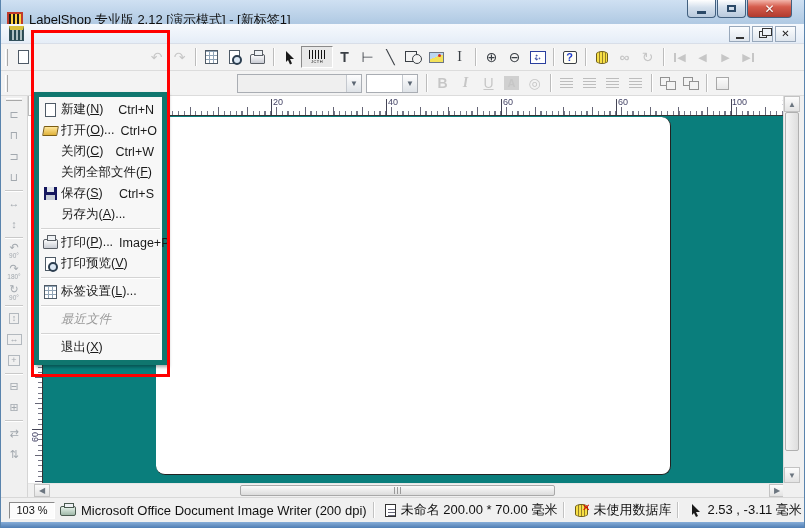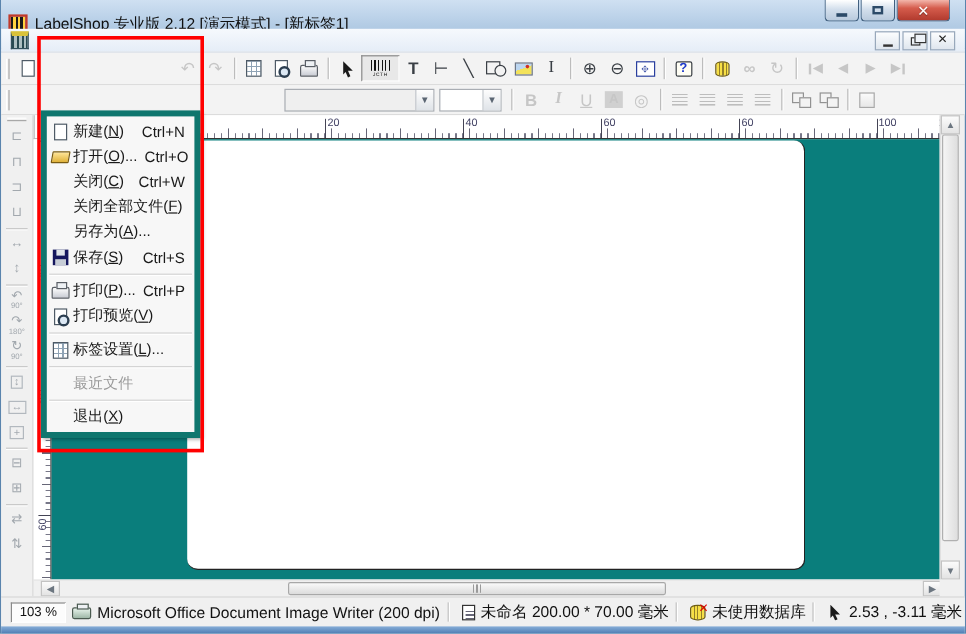--- a/index.html
+++ b/index.html
@@ -149,21 +149,21 @@
   .coords{overflow:hidden;white-space:nowrap;}
   .bottom-edge{position:absolute;left:0;right:0;bottom:0;height:6px;background:linear-gradient(#86add8,#4f7db3);}
 
   
   .filemenu{position:absolute;left:33px;top:44px;width:133px;background:#f7f7f7;border:5px solid #0f766e;box-shadow:2px 2px 3px rgba(0,0,0,.35);padding:2px 0;z-index:50;margin-top:48px;}
   .fm-item{height:21px;display:flex;align-items:center;padding-right:8px;}
   .fm-icon{width:22px;display:flex;align-items:center;justify-content:center;flex:0 0 auto;}
   .fm-label{font-size:12.5px;white-space:nowrap;}
   .fm-label u{text-decoration:underline;}
   .fm-short{margin-left:auto;font-size:12.5px;white-space:nowrap;padding-left:6px;}
-  .fm-item.disabled .fm-label{color:#9a9a9a;}
+  .fm-item.disabled .fm-label{color:#9a9a9a;font-style:italic;}
   .fm-sep{height:1px;background:#d4d4d4;box-shadow:0 1px 0 #fff;margin:3px 2px;}
 
   .annotation-rect{position:absolute;left:30px;top:30px;width:139px;height:347px;border:3px solid #ff0000;z-index:60;pointer-events:none;}
 </style>
 </head>
 <body>
 
 <div class="app">
 
   <div class="titlebar">
@@ -512,37 +512,37 @@
       <div class="fm-item">
         <span class="fm-icon"></span>
         <span class="fm-label">关闭(<u>C</u>)</span>
         <span class="fm-short">Ctrl+W</span>
       </div>
       <div class="fm-item">
         <span class="fm-icon"></span>
         <span class="fm-label">关闭全部文件(<u>F</u>)</span>
       </div>
       <div class="fm-item">
+        <span class="fm-icon">
+          <span class="ticon i-save-icon"></span>
+        </span>
+        <span class="fm-label">保存(<u>S</u>)</span>
+        <span class="fm-short">Ctrl+S</span>
+      </div>
+      <div class="fm-item">
         <span class="fm-icon"></span>
         <span class="fm-label">另存为(<u>A</u>)...</span>
       </div>
-      <div class="fm-item">
-        <span class="fm-icon">
-          <span class="ticon i-save-icon"></span>
-        </span>
-        <span class="fm-label">保存(<u>S</u>)</span>
-        <span class="fm-short">Ctrl+S</span>
-      </div>
       <div class="fm-sep"></div>
       <div class="fm-item">
         <span class="fm-icon">
           <span class="ticon i-print-icon"></span>
         </span>
         <span class="fm-label">打印(<u>P</u>)...</span>
-        <span class="fm-short">Ctrl+P</span>
+        <span class="fm-short">Image+P</span>
       </div>
       <div class="fm-item">
         <span class="fm-icon">
           <span class="ticon i-print-preview-icon"></span>
         </span>
         <span class="fm-label">打印预览(<u>V</u>)</span>
       </div>
       <div class="fm-sep"></div>
       <div class="fm-item">
         <span class="fm-icon">

